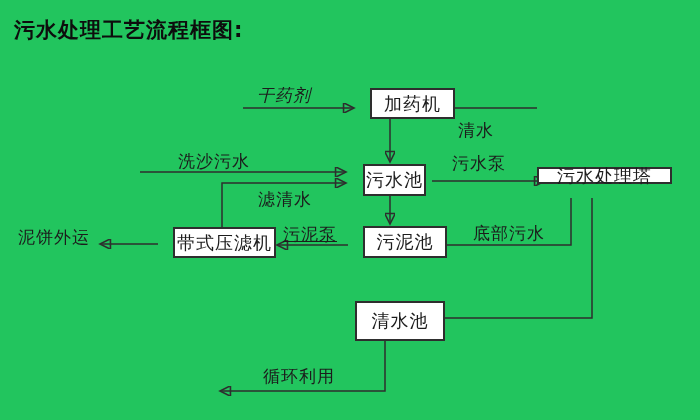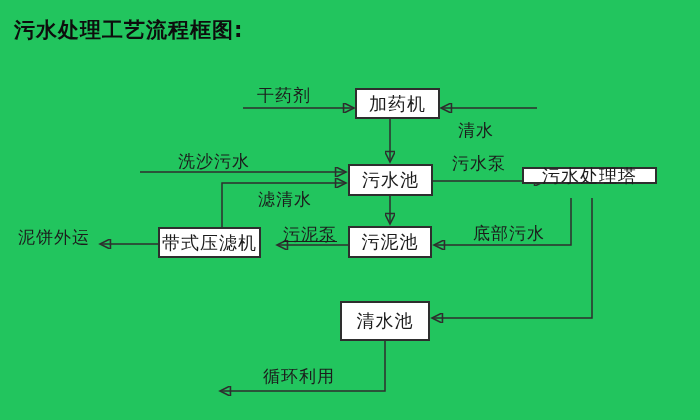--- a/index.html
+++ b/index.html
@@ -26,20 +26,21 @@
     box-sizing: border-box;
     border: 2px solid #2e2e2e;
     background: #ffffff;
     display: flex;
     align-items: center;
     justify-content: center;
     font-size: 18px;
     color: #1c1c1c;
     letter-spacing: 1px;
     white-space: nowrap;
+    margin-left: 15px;
   }
   .flabel {
     position: absolute;
     font-size: 17px;
     color: #1c1c1c;
     letter-spacing: 1px;
     white-space: nowrap;
   }
   svg.wires {
     position: absolute;
@@ -75,37 +76,37 @@
     <path d="M571,198 V245 H435" marker-end="url(#ah)"></path>
     <path d="M348,245 H278" marker-end="url(#ah)"></path>
     <path d="M158,244 H101" marker-end="url(#ah)"></path>
     <path d="M592,198 V318 H433" marker-end="url(#ah)"></path>
     <path d="M385,333 V391 H221" marker-end="url(#ah)"></path>
   </svg>
 
   <div class="box" style="left:355px; top:88px; width:85px; height:31px;">
     <span>加药机</span>
   </div>
-  <div class="box" style="left:348px; top:164px; width:85px; height:32px;">
+  <div class="box" style="left:348px; top:164px; width:63px; height:32px;">
     <span>污水池</span>
   </div>
   <div class="box" style="left:522px; top:167px; width:135px; height:17px;">
     <span>污水处理塔</span>
   </div>
   <div class="box" style="left:158px; top:227px; width:103px; height:31px;">
     <span>带式压滤机</span>
   </div>
   <div class="box" style="left:348px; top:226px; width:84px; height:32px;">
     <span>污泥池</span>
   </div>
   <div class="box" style="left:340px; top:301px; width:90px; height:40px;">
     <span>清水池</span>
   </div>
 
-  <div class="flabel" style="left:257px; top:84px;">干药剂</div>
+  <div class="flabel" style="left:257px; top:84px;font-style:italic;">干药剂</div>
   <div class="flabel" style="left:458px; top:83px;margin-top:36px;">清水</div>
   <div class="flabel" style="left:178px; top:150px;">洗沙污水</div>
   <div class="flabel" style="left:258px; top:188px;">滤清水</div>
   <div class="flabel" style="left:452px; top:152px;">污水泵</div>
   <div class="flabel" style="left:283px; top:223px;text-decoration:underline;">污泥泵</div>
   <div class="flabel" style="left:473px; top:222px;">底部污水</div>
   <div class="flabel" style="left:18px;  top:226px;">泥饼外运</div>
   <div class="flabel" style="left:263px; top:365px;">循环利用</div>
 
 </div>

